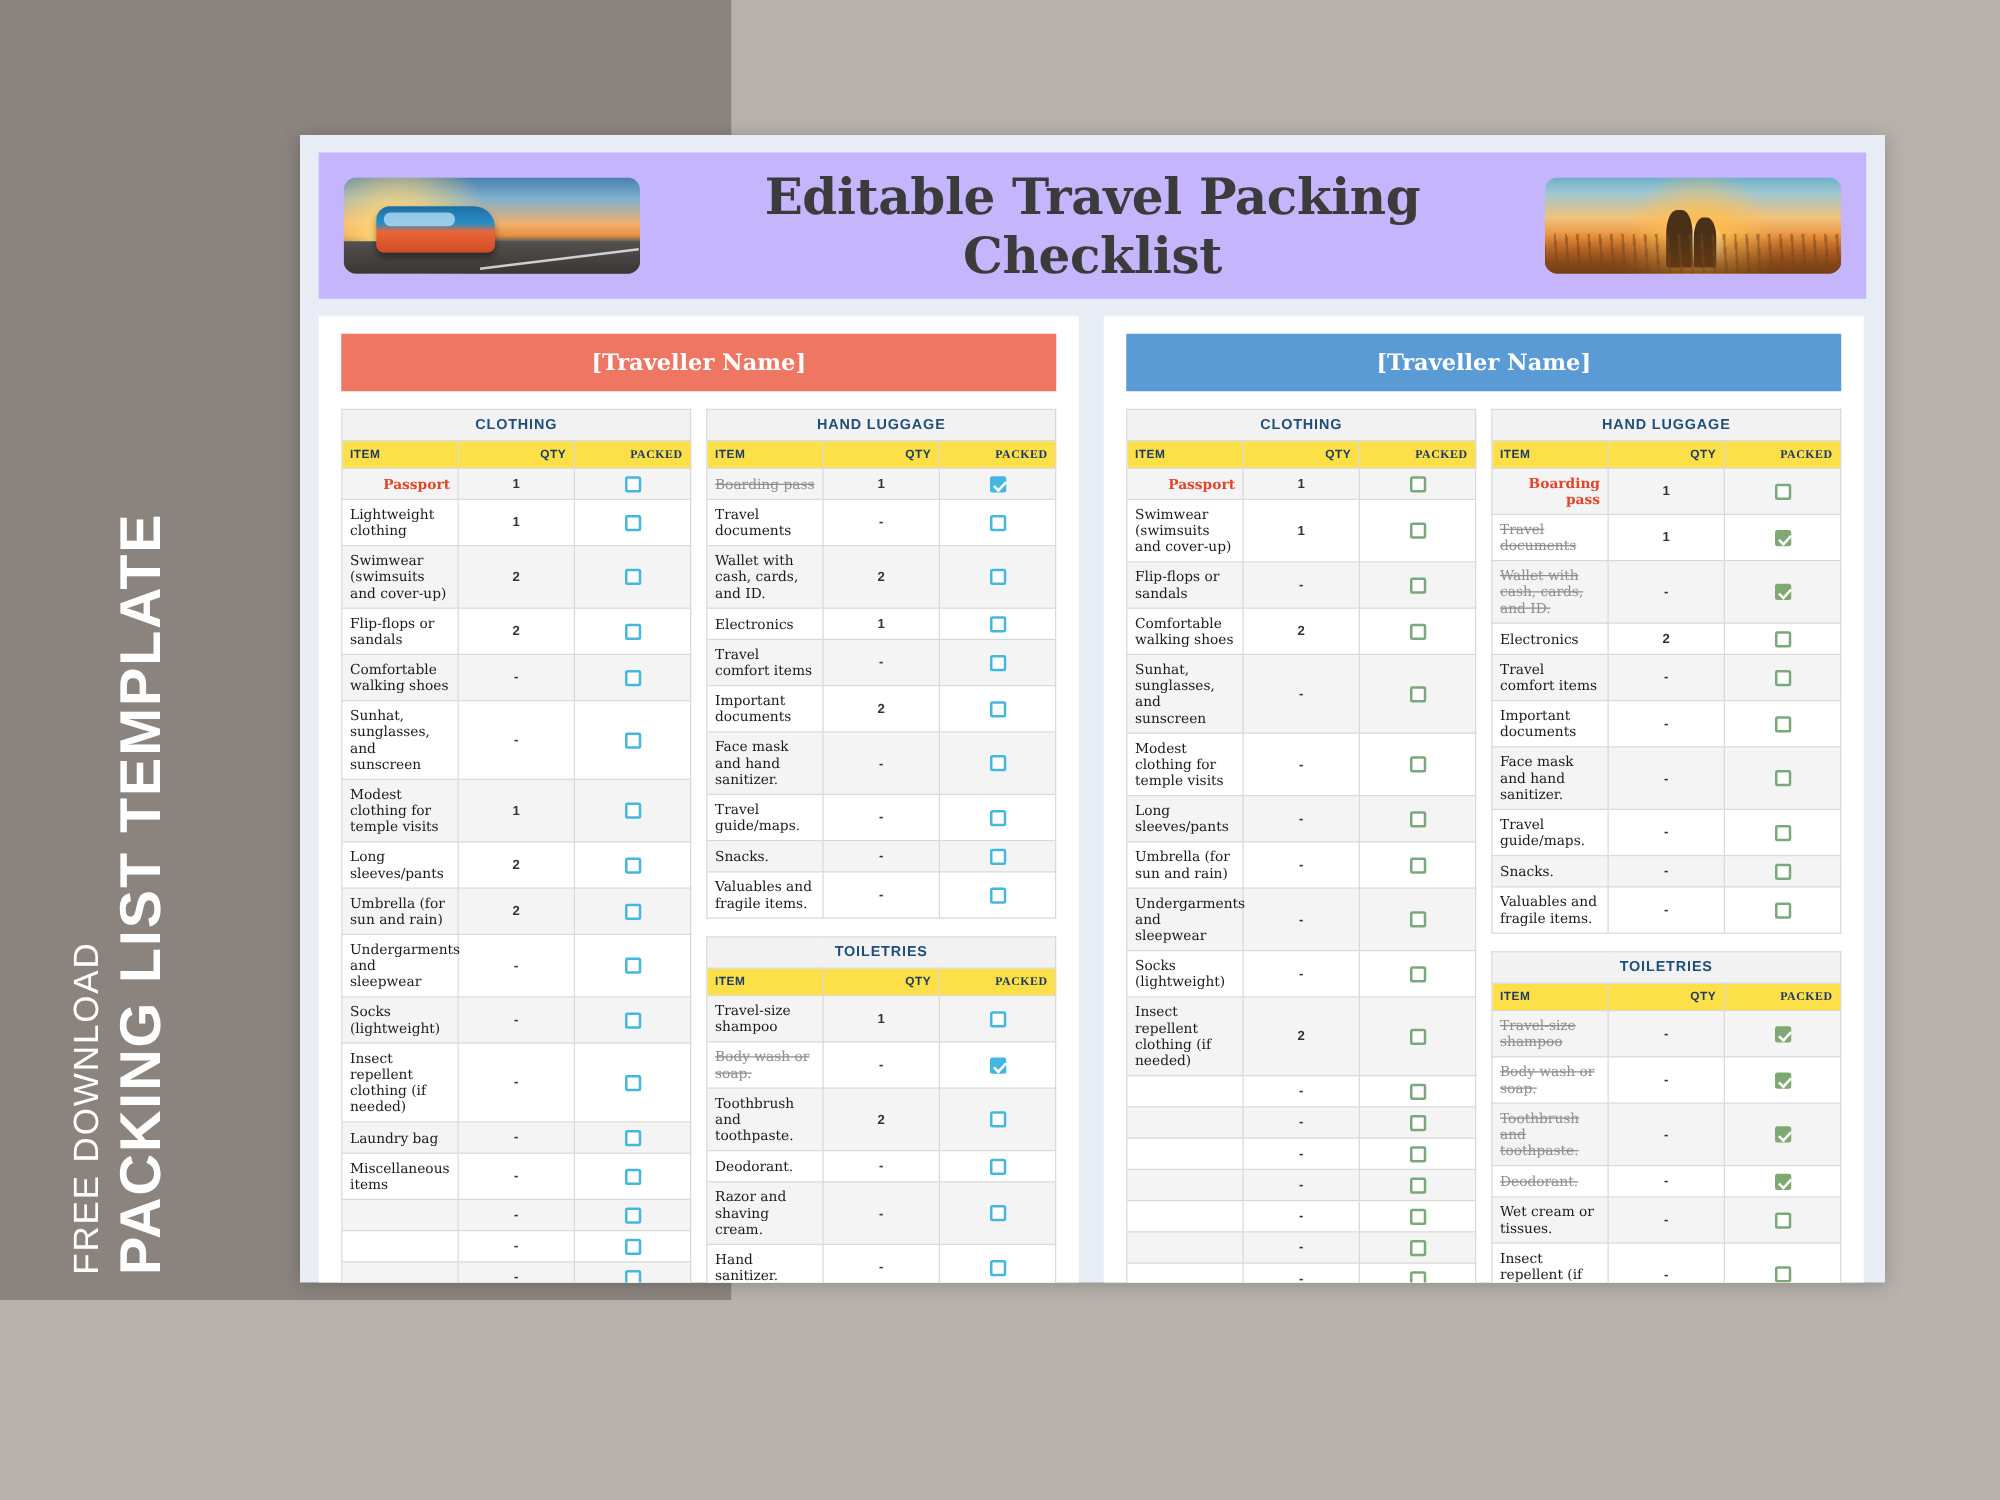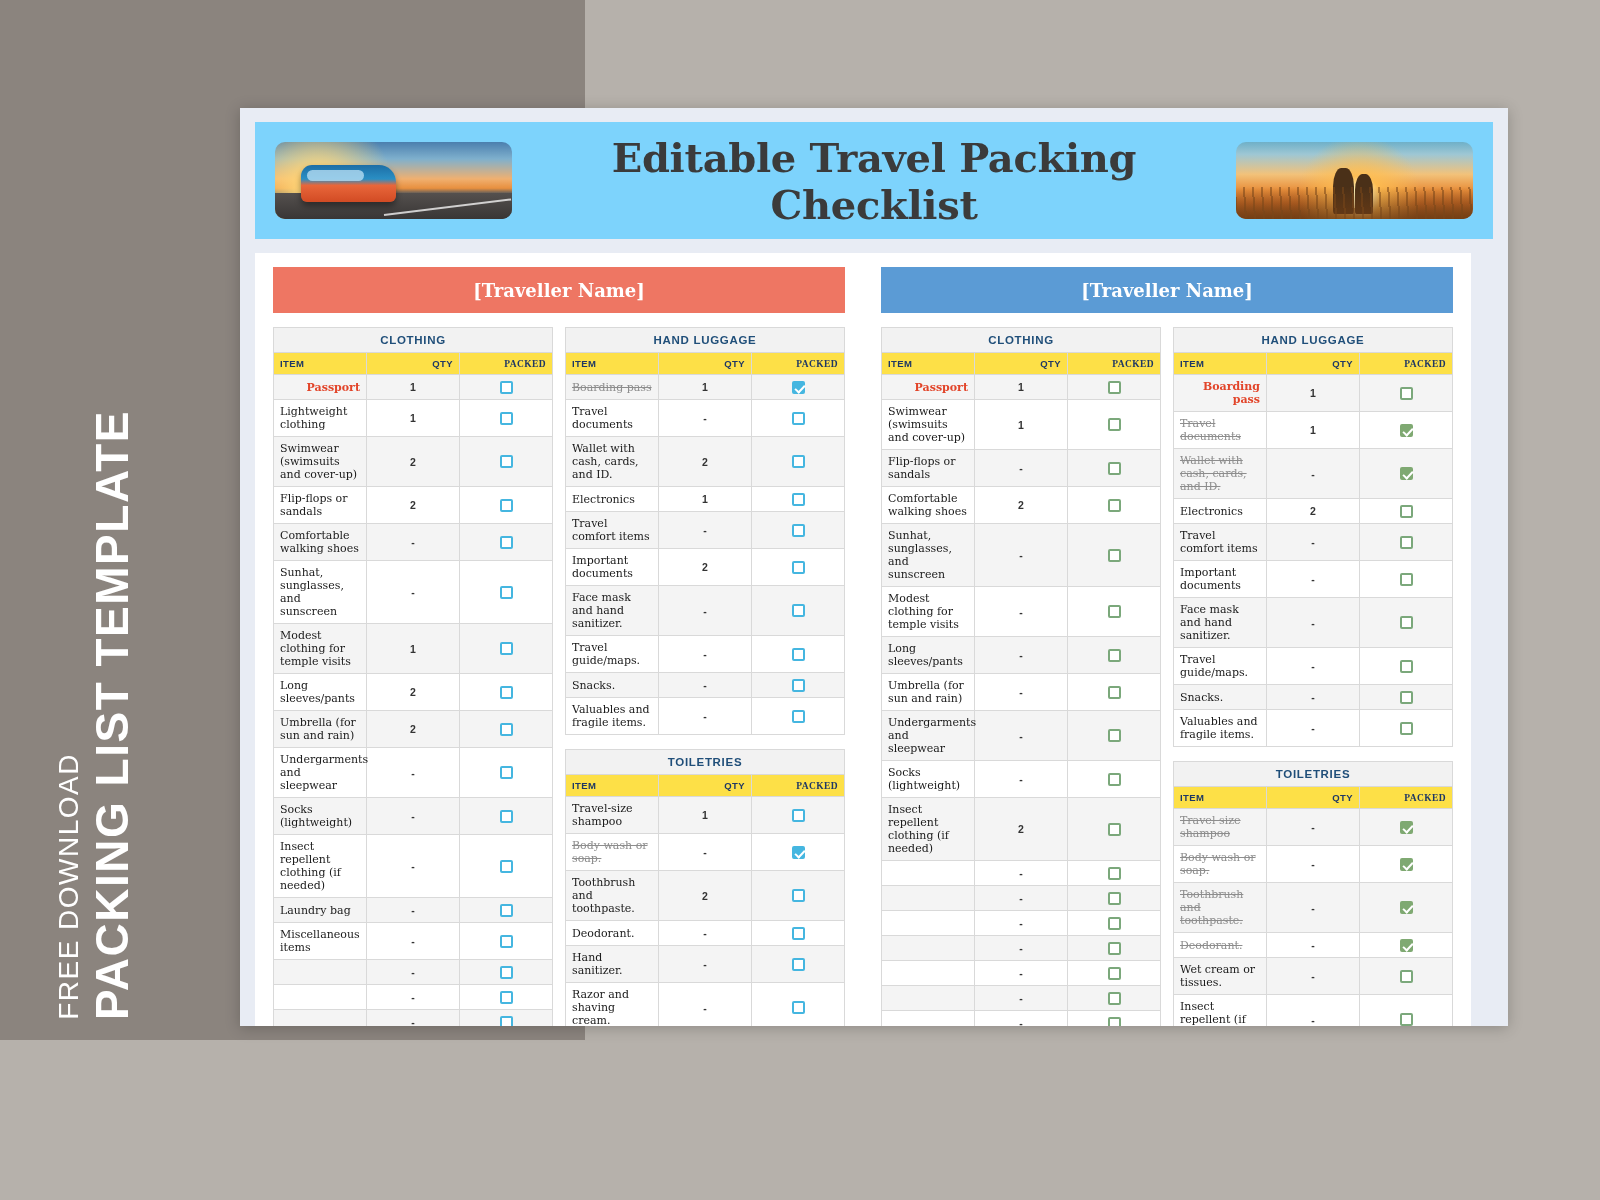--- a/index.html
+++ b/index.html
@@ -33,21 +33,21 @@
   
   .sheet {
     position:absolute; left:240px; top:108px;
     width:1268px; height:918px;
     background:#e8ecf4;
     box-shadow: 0 2px 14px rgba(0,0,0,0.22);
     padding:14px 15px;
     overflow:hidden;
   }
   .header-card {
-    background:#7dd3fc;
+    background:#c4b5fd;
     height:117px;
     display:flex; align-items:center; justify-content:space-between;
     padding:0 20px;
   }
   .hdr-img { width:237px; height:77px; border-radius:10px; position:relative; overflow:hidden; }
 
   
   .photo-bus {
     background:
       radial-gradient(circle at 18% 62%, rgba(255,214,120,0.95) 0 9%, rgba(255,170,60,0.0) 38%),
@@ -87,21 +87,21 @@
   }
 
   .doc-title {
     flex:1; text-align:center;
     font-family:"DejaVu Serif", serif;
     font-weight:700; font-size:40px; color:#3b3b3b;
     letter-spacing:-0.3px;
   }
 
   
-  .panels { display:flex; gap:0; margin-top:14px; }
+  .panels { display:flex; gap:20px; margin-top:14px; }
   .panel { background:#ffffff; width:608px; padding:14px 18px 0 18px; height:780px; overflow:hidden; }
 
   .name-bar {
     height:46px; display:flex; align-items:center; justify-content:center;
     font-family:"DejaVu Serif", serif; font-weight:700; font-size:18px; color:#ffffff;
   }
   .name-bar.coral { background:#ee7663; }
   .name-bar.blue  { background:#5b9bd5; }
 
   .cols { display:flex; gap:12px; margin-top:14px; }
@@ -363,26 +363,26 @@
                   <td class="item ">Toothbrush and toothpaste.</td>
                   <td class="qty">2</td>
                   <td class="pk"><span class="cb"></span></td>
                 </tr>
                 <tr>
                   <td class="item ">Deodorant.</td>
                   <td class="qty">-</td>
                   <td class="pk"><span class="cb"></span></td>
                 </tr>
                 <tr>
+                  <td class="item ">Razor and shaving cream.</td>
+                  <td class="qty">-</td>
+                  <td class="pk"><span class="cb"></span></td>
+                </tr>
+                <tr>
                   <td class="item ">Hand sanitizer.</td>
-                  <td class="qty">-</td>
-                  <td class="pk"><span class="cb"></span></td>
-                </tr>
-                <tr>
-                  <td class="item ">Razor and shaving cream.</td>
                   <td class="qty">-</td>
                   <td class="pk"><span class="cb"></span></td>
                 </tr>
               </tbody>
             </table>
           </div>
         </div>
       </div>
       <div class="panel">
         <div class="name-bar blue">[Traveller Name]</div>

